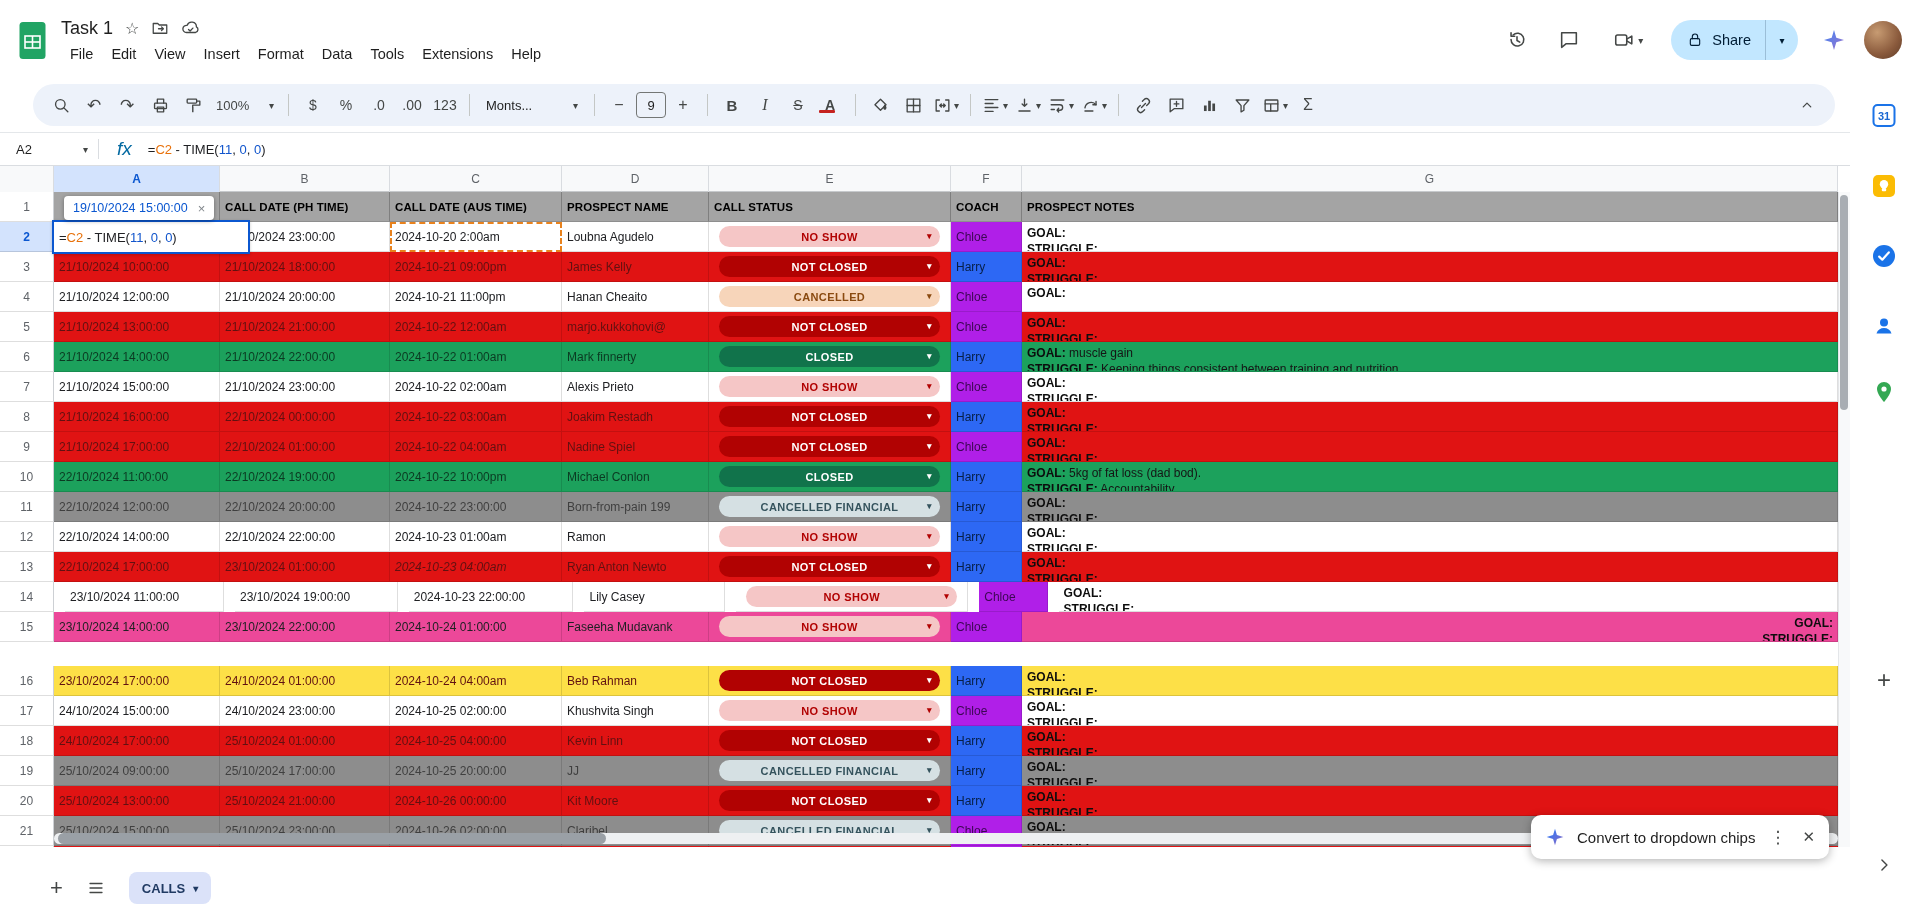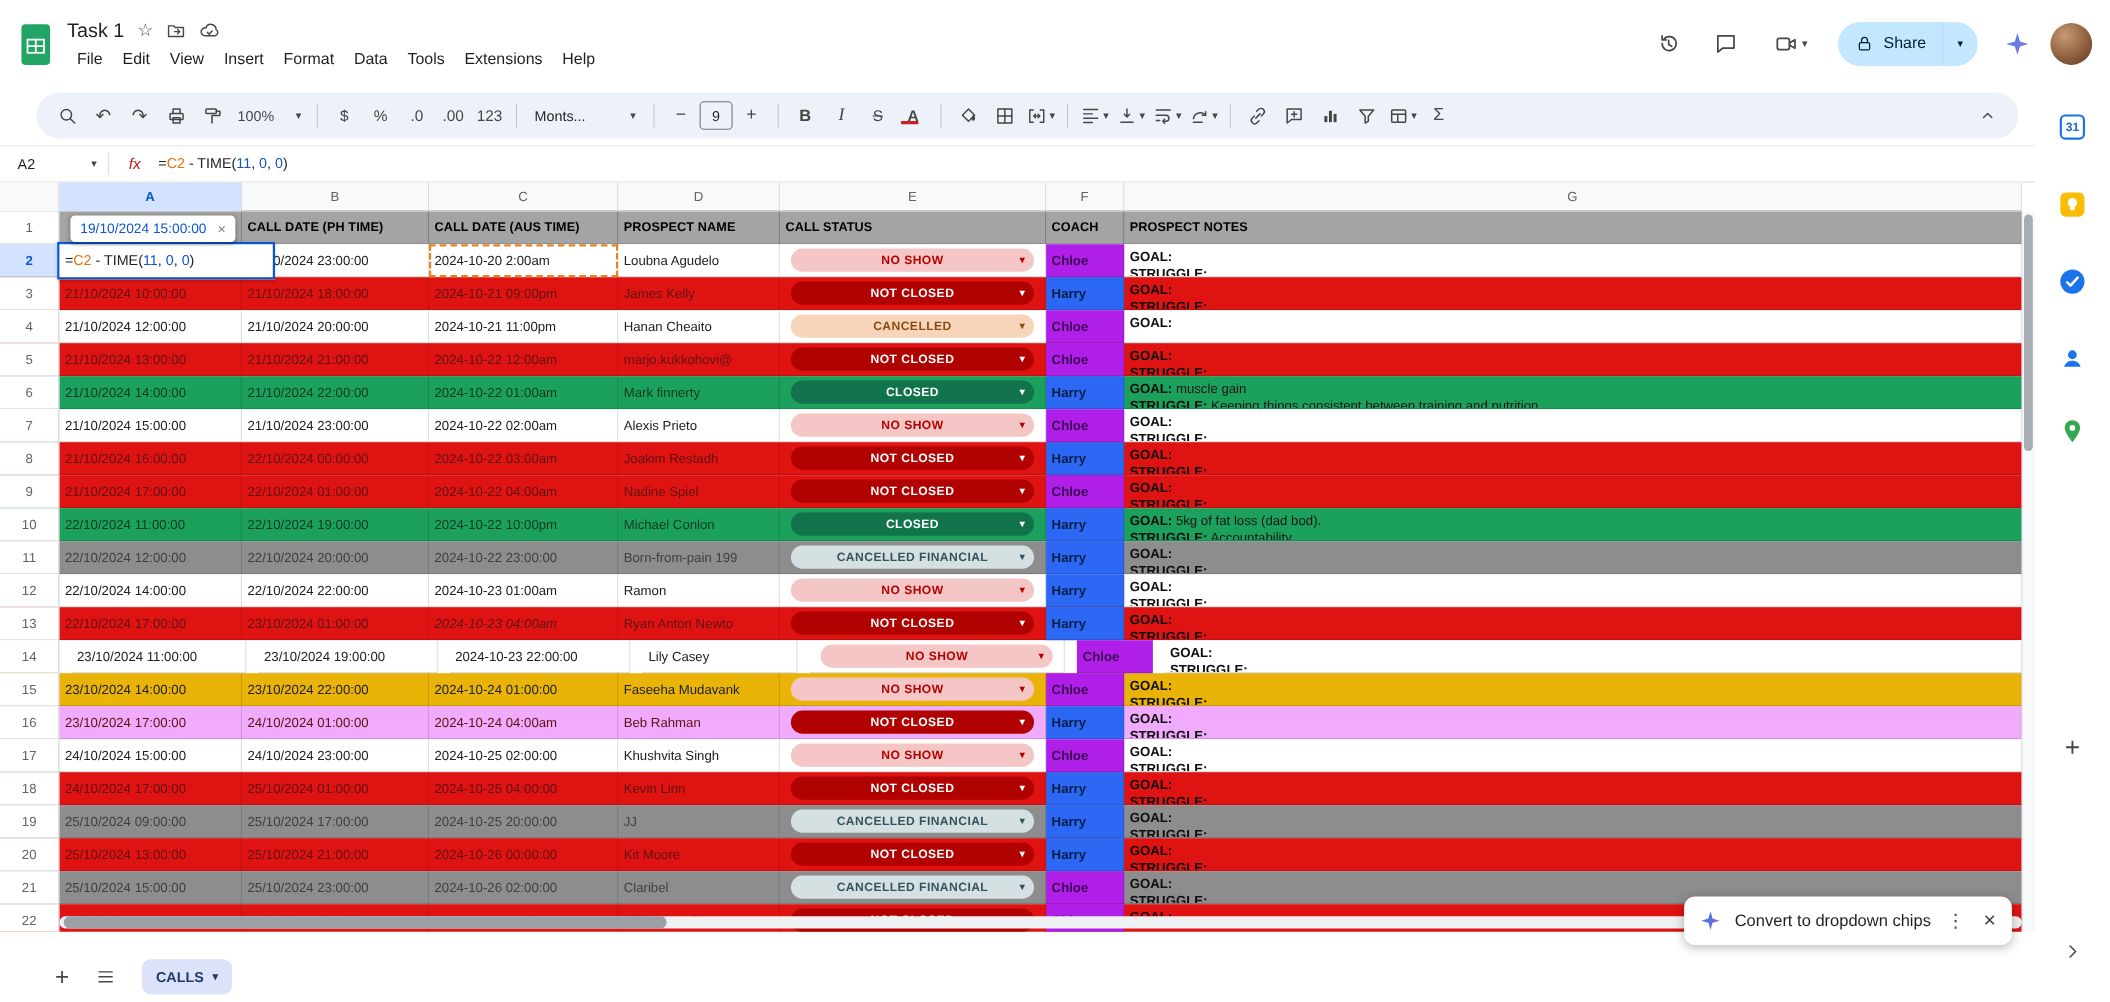--- a/index.html
+++ b/index.html
@@ -38,39 +38,39 @@
   .ital{font-style:italic;font-family:"Liberation Serif",serif;font-size:16px}
   .strike{text-decoration:line-through;font-size:14px}
   .acolor{position:relative;font-weight:700;font-size:14px;line-height:1}
   .acolor .bar{position:absolute;left:-2px;right:-2px;bottom:-5px;height:3.5px;background:#c5221f;border-radius:1px}
   .collapse{margin-left:auto}
 
   
   .fbar{position:absolute;top:132px;left:0;width:1850px;height:34px;border-top:1px solid #e4e7ea;border-bottom:1px solid #dadde1;display:flex;align-items:center;box-sizing:border-box;background:#fff}
   .namebox{width:98px;padding-left:16px;display:flex;align-items:center;justify-content:space-between;font-size:13px;color:#1f1f1f;box-sizing:border-box;padding-right:10px;cursor:pointer}
   .fdiv{width:1px;height:20px;background:#dadde1}
-  .fx{font-style:italic;color:#b91c1c;font-size:14px;margin:0 16px 0 18px}
+  .fx{font-style:italic;color:#0369a1;font-size:19px;margin:0 16px 0 18px}
   .tok{font-size:13px;white-space:pre}
 
   
   .colhead-row{position:absolute;top:166px;left:0;width:1838px;height:26px;display:flex;border-bottom:1px solid #c6c9cc;background:#f8f9fa;box-sizing:border-box}
   .ch{height:26px;display:flex;align-items:center;justify-content:center;font-size:12px;color:#5f6368;border-right:1px solid #d9dce0;box-sizing:border-box;cursor:pointer}
   .ch.corner{width:54px;background:#f8f9fa}
   .ch.sel{background:#d3e3fd;color:#0b57d0;font-weight:700}
   #rows-box{position:absolute;top:192px;left:0;width:1838px;height:655px;overflow:hidden;background:#fff}
   .r{display:flex;height:30px;flex:none}
   .c{height:30px;box-sizing:border-box;border-right:1px solid rgba(0,0,0,.13);border-bottom:1px solid rgba(0,0,0,.13);display:flex;align-items:center;padding:0 5px;font-size:12px;white-space:nowrap;overflow:hidden;cursor:cell}
   .rn{width:54px;flex:none;justify-content:center;background:#fff;color:#5f6368;border-right:1px solid #cdd0d4;font-size:12px;cursor:pointer}
   .rn.sel{background:#d3e3fd;color:#0b57d0;font-weight:700}
   .hc{font-weight:700;font-size:11.5px;letter-spacing:.1px}
   .ce{padding:0 10px}
   .pill{width:100%;height:21px;border-radius:11px;position:relative;display:flex;align-items:center;justify-content:center;font-weight:700;font-size:11px;letter-spacing:.4px;cursor:pointer}
   .plabel{display:inline}
   .tri{position:absolute;right:8px;top:50%;transform:translateY(-52%);font-size:9px;line-height:1}
-  .cf{font-weight:700}
+  .cf{font-weight:400}
   .cg{display:block;padding:3px 4px 0 5px;line-height:16px}
   .gl{display:block;white-space:nowrap}
   .glabel{display:inline;font-weight:700;color:#0d0d0d}
   .gval{display:inline;color:#151515}
   .refcell{border:2px dashed #e8821d !important;padding:0 3px}
 
   
   .a1prev{position:absolute;top:196px;left:64px;height:24px;background:#fff;border-radius:4px;box-shadow:0 1px 4px rgba(0,0,0,.35);display:flex;align-items:center;padding:0 9px;z-index:6;font-size:12.5px;color:#0b57d0}
   .a1prev .close{color:#80868b;margin-left:10px;font-size:13px;cursor:pointer}
   .a2edit{position:absolute;top:220px;left:52px;width:198px;height:34px;background:#fff;border:2px solid #0b57d0;z-index:5;display:flex;align-items:center;padding-left:5px;box-sizing:border-box;box-shadow:0 1px 3px rgba(0,0,0,.2)}
@@ -609,39 +609,39 @@
           <div class="plabel">NO SHOW</div>
           <div class="tri">▾</div>
         </div>
       </div>
       <div class="c cf" style="width: 71px; background: rgb(176, 31, 232); color: rgb(60, 7, 84);">Chloe</div>
       <div class="c cg" style="width: 816px;">
         <div class="gl"><div class="glabel">GOAL:</div><div class="gval"></div></div>
         <div class="gl"><div class="glabel">STRUGGLE:</div><div class="gval"></div></div>
       </div>
     </div>
-    <div class="r" style="background: #eab308; color: rgb(32, 33, 36);">
+    <div class="r" style="background: #ec4899; color: rgb(32, 33, 36); text-align: right;">
       <div class="c rn">15</div>
       <div class="c" style="width: 166px;">23/10/2024 14:00:00</div>
       <div class="c" style="width: 170px;">23/10/2024 22:00:00</div>
       <div class="c" style="width: 172px;">2024-10-24 01:00:00</div>
       <div class="c" style="width: 147px;">Faseeha Mudavank</div>
       <div class="c ce" style="width: 242px;">
         <div class="pill" style="background: rgb(245, 198, 198); color: rgb(177, 2, 2);">
           <div class="plabel">NO SHOW</div>
           <div class="tri">▾</div>
         </div>
       </div>
       <div class="c cf" style="width: 71px; background: rgb(176, 31, 232); color: rgb(60, 7, 84);">Chloe</div>
       <div class="c cg" style="width: 816px;">
         <div class="gl"><div class="glabel">GOAL:</div><div class="gval"></div></div>
         <div class="gl"><div class="glabel">STRUGGLE:</div><div class="gval"></div></div>
       </div>
     </div>
-    <div class="r" style="background: #f0abfc; color: rgb(97, 17, 17);">
+    <div class="r" style="background: #fde047; color: rgb(97, 17, 17); margin-top: 24px;">
       <div class="c rn">16</div>
       <div class="c" style="width: 166px;">23/10/2024 17:00:00</div>
       <div class="c" style="width: 170px;">24/10/2024 01:00:00</div>
       <div class="c" style="width: 172px;">2024-10-24 04:00am</div>
       <div class="c" style="width: 147px;">Beb Rahman</div>
       <div class="c ce" style="width: 242px;">
         <div class="pill" style="background: rgb(177, 2, 2); color: rgb(255, 255, 255);">
           <div class="plabel">NOT CLOSED</div>
           <div class="tri">▾</div>
         </div>

